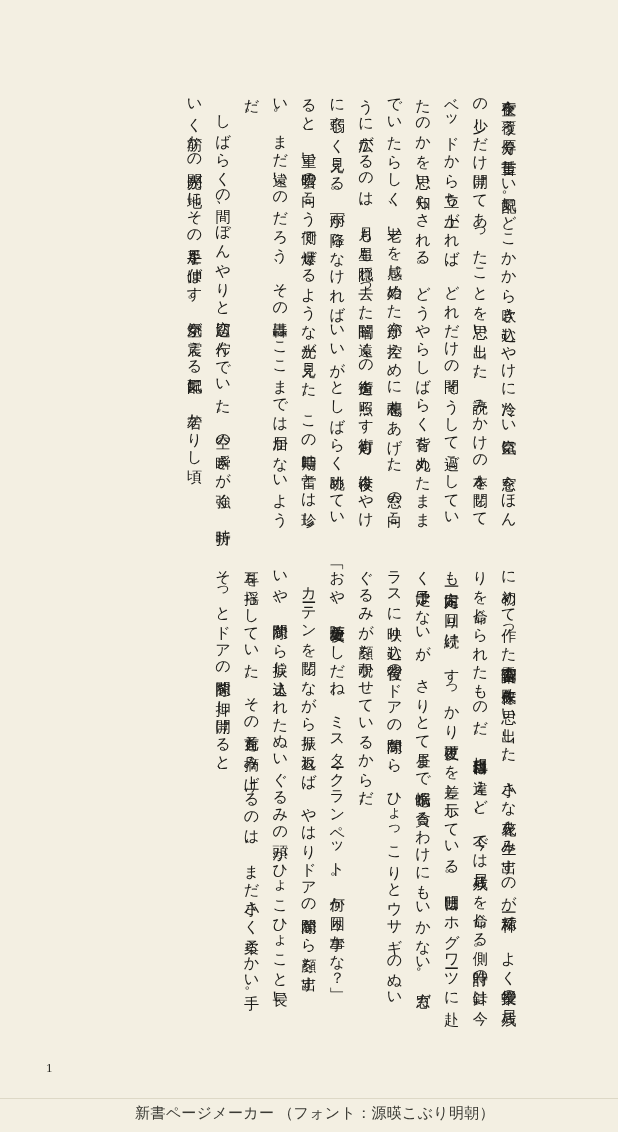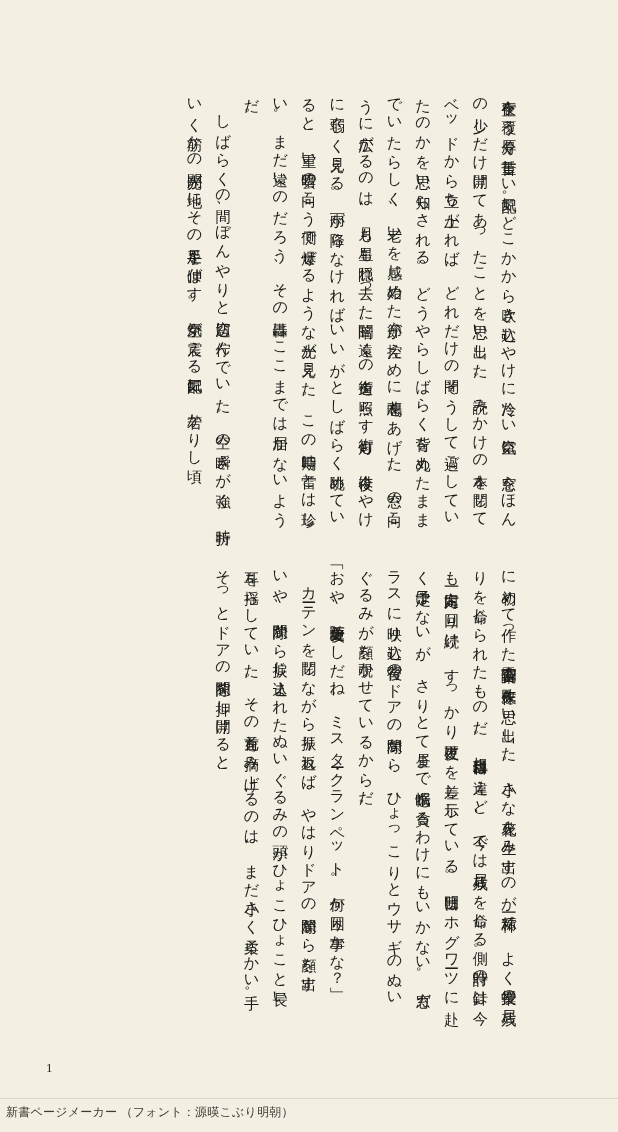--- a/index.html
+++ b/index.html
@@ -64,25 +64,25 @@
   .footer-rule {
     position: absolute;
     left: 0;
     right: 0;
     top: 1098px;
     height: 1px;
     background: #ddd8c6;
   }
   .footer {
     position: absolute;
-    left: 6px;
+    left: 12px;
     right: 0;
     top: 1104px;
-    text-align: left;
-    font-size: 12px;
+    text-align: center;
+    font-size: 15px;
     color: #3a3a34;
     letter-spacing: 0.02em;
   }
 </style>
 </head>
 <body>
 
 <div class="page">
 
   <div class="block" id="block-upper">

